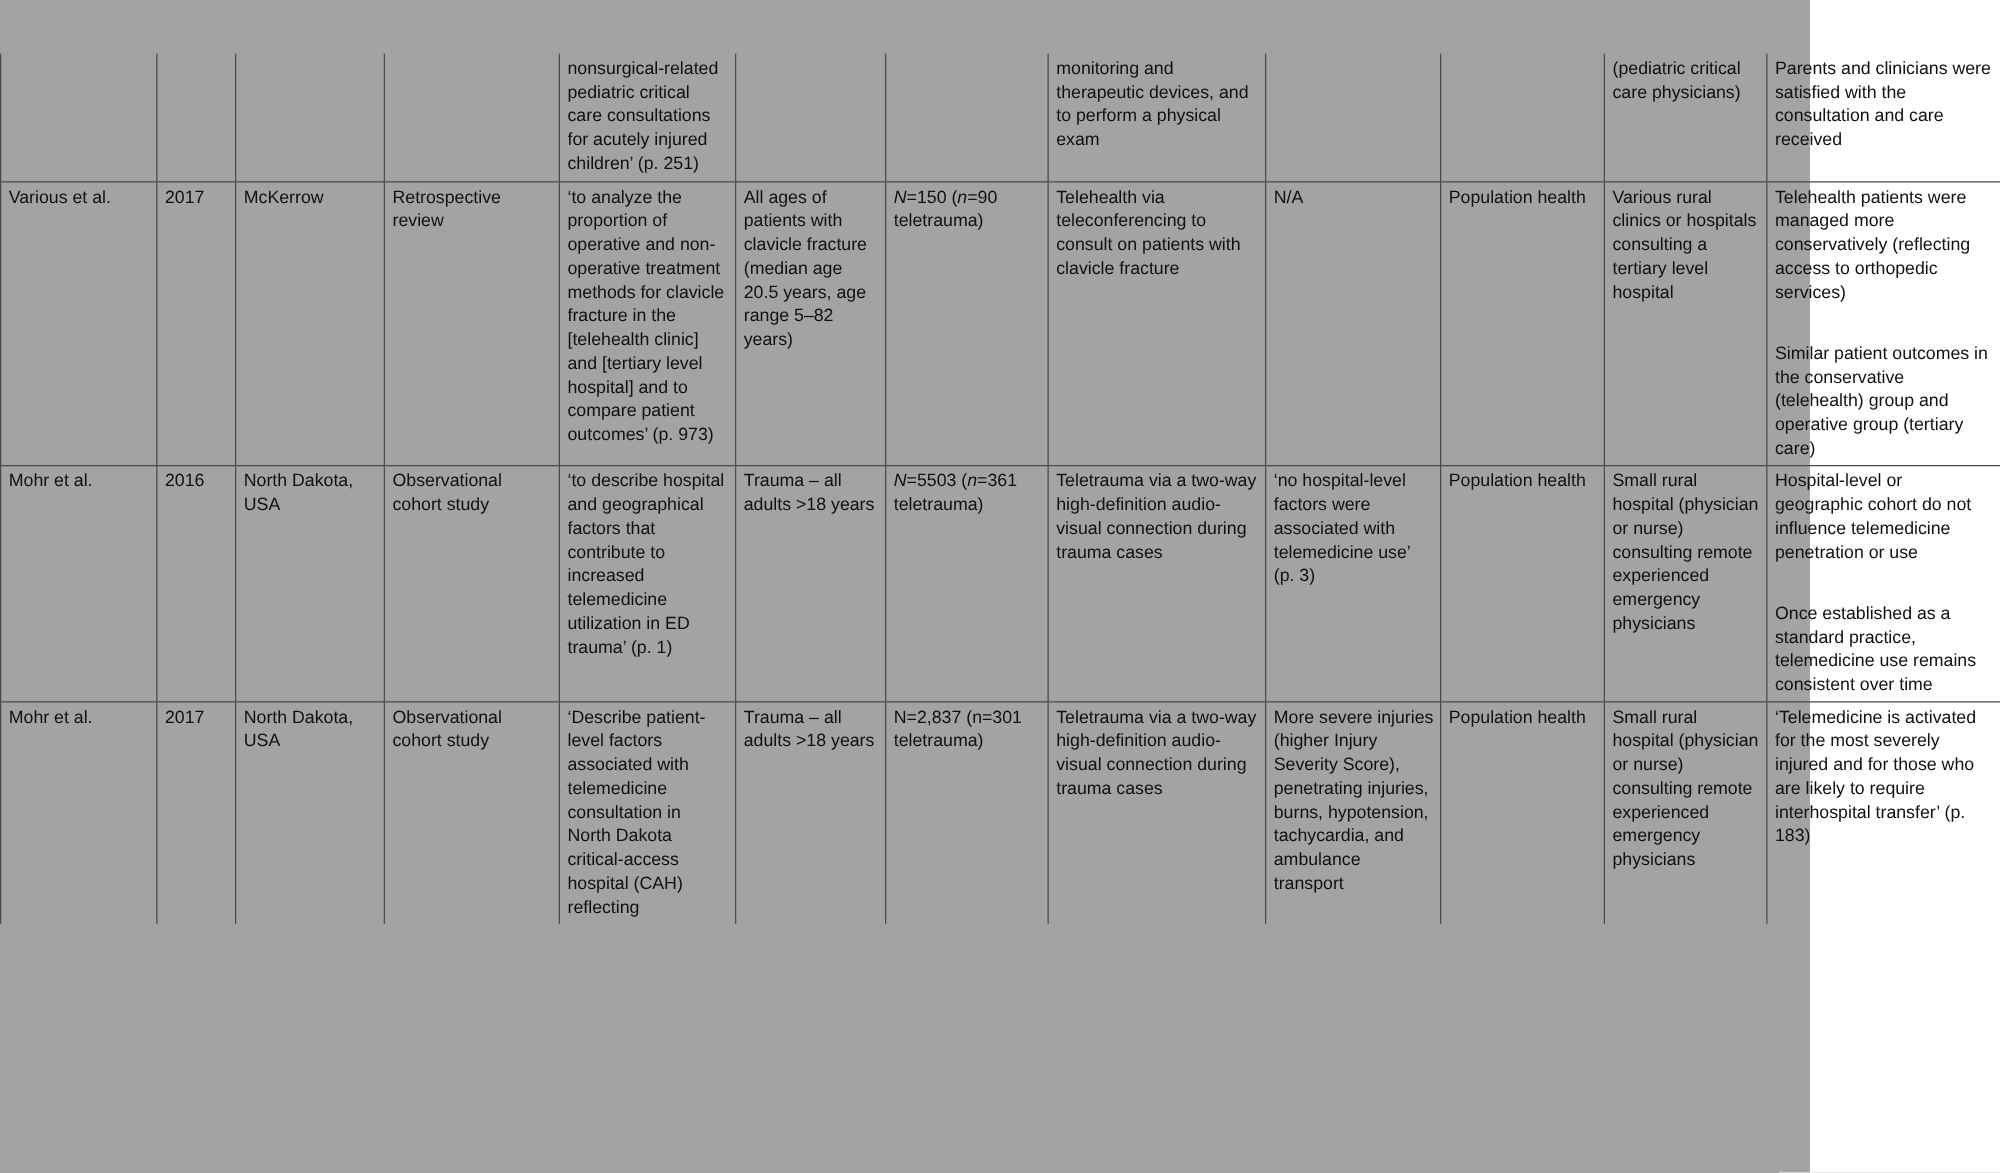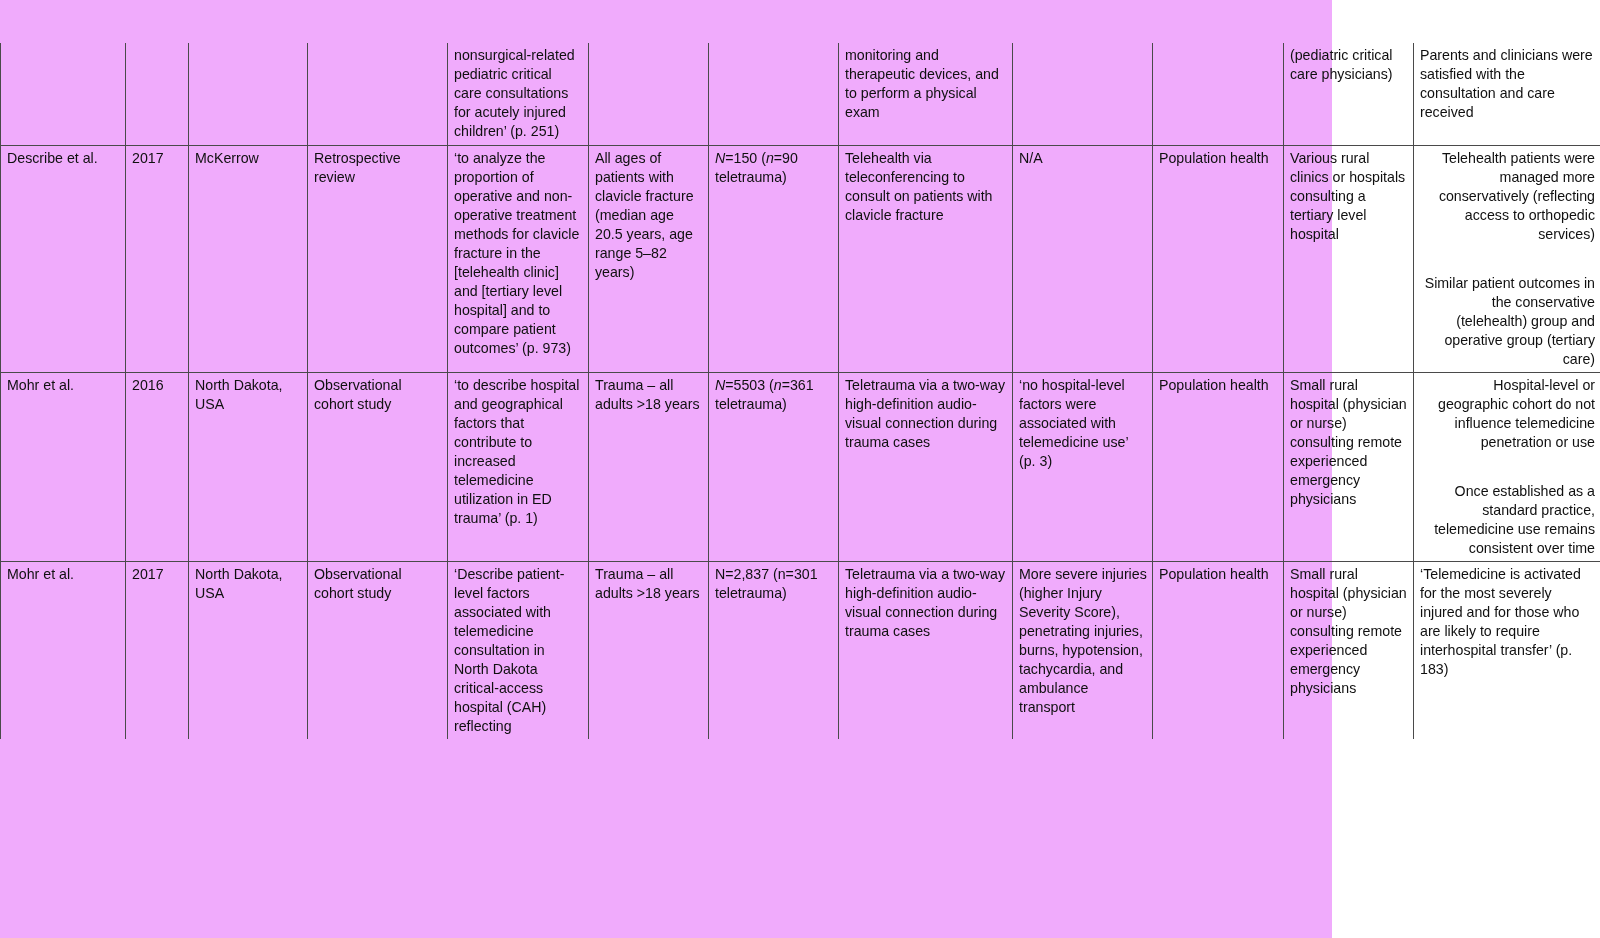--- a/index.html
+++ b/index.html
@@ -8,23 +8,23 @@
     background: #ffffff;
   }
   body {
     width: 1600px;
     height: 938px;
     overflow: hidden;
     font-family: "Liberation Sans", sans-serif;
   }
   #sheet {
     position: relative;
-    width: 1332px;
+    width: 1448px;
     height: 938px;
-    background: #f0abfc;
+    background: #a3a3a3;
   }
   table.study-table {
     border-collapse: collapse;
     table-layout: fixed;
     width: 1600px;
     margin: 0;
     padding: 0;
   }
   table.study-table td {
     border: 1px solid #4a4a4a;
@@ -40,21 +40,20 @@
   }
   
   tr.row-clipped-top > td {
     border-top: none;
   }
   tr.row-clipped-bottom > td {
     border-bottom: none;
   }
   .cellpara {
     margin: 0 0 0 0;
-    text-align: right;
   }
   .cellpara + .cellpara {
     margin-top: 30px;
   }
   em.stat {
     font-style: italic;
   }
   
   col.c0  { width: 125px; }
   col.c1  { width: 63px;  }
@@ -100,21 +99,21 @@
         <td></td>
         <td></td>
         <td>monitoring and therapeutic devices, and to perform a physical exam</td>
         <td></td>
         <td></td>
         <td>(pediatric critical care physicians)</td>
         <td>Parents and clinicians were satisfied with the consultation and care received</td>
       </tr>
 
       <tr>
-        <td>Describe et al.</td>
+        <td>Various et al.</td>
         <td>2017</td>
         <td>McKerrow</td>
         <td>Retrospective review</td>
         <td>‘to analyze the proportion of operative and non-operative treatment methods for clavicle fracture in the [telehealth clinic] and [tertiary level hospital] and to compare patient outcomes’ (p. 973)</td>
         <td>All ages of patients with clavicle fracture (median age 20.5 years, age range 5–82 years)</td>
         <td><em class="stat">N</em><span>=150 (</span><em class="stat">n</em><span>=90 teletrauma)</span></td>
         <td>Telehealth via teleconferencing to consult on patients with clavicle fracture</td>
         <td>N/A</td>
         <td>Population health</td>
         <td>Various rural clinics or hospitals consulting a tertiary level hospital</td>

